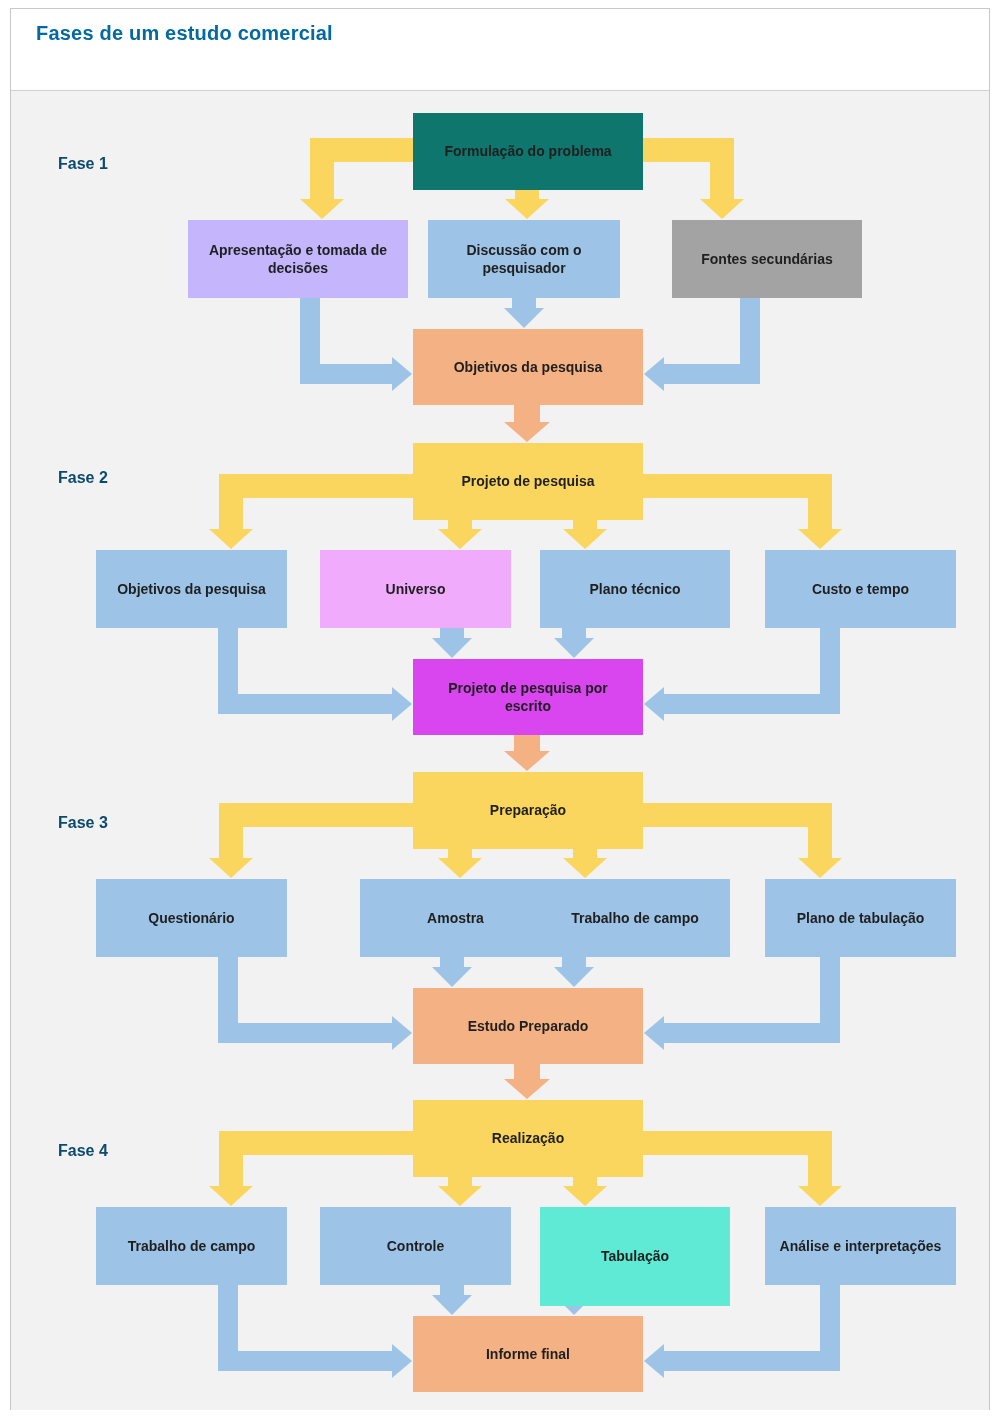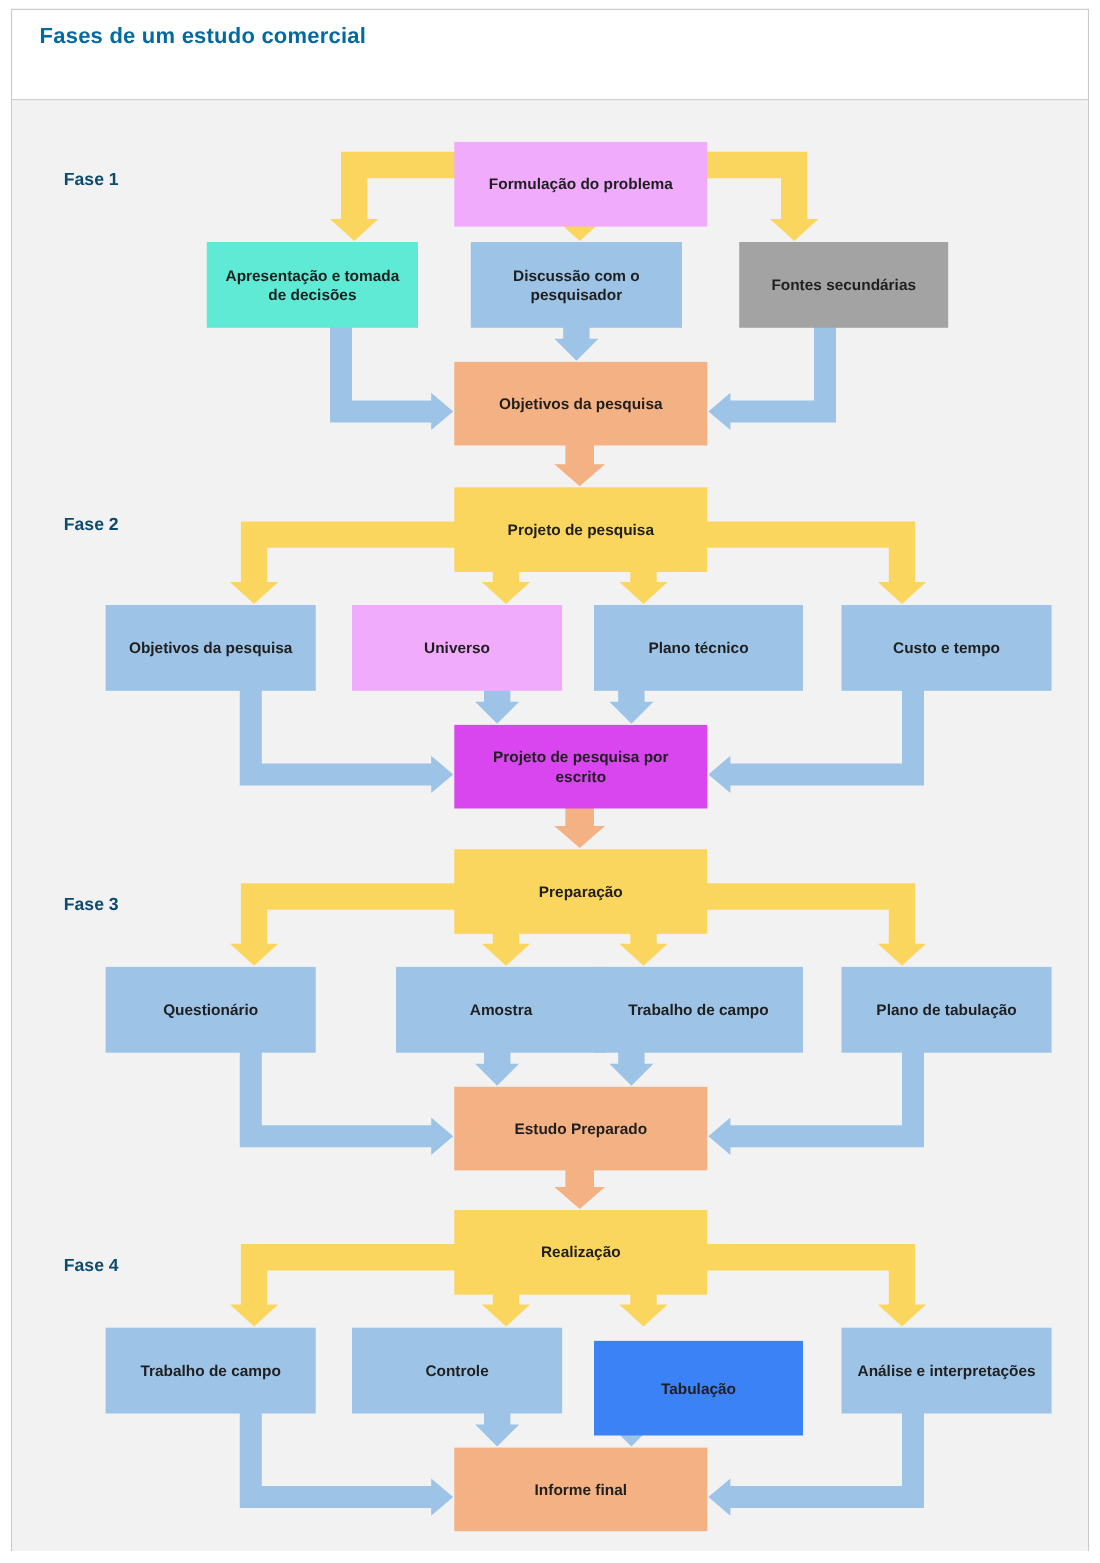--- a/index.html
+++ b/index.html
@@ -68,22 +68,22 @@
     <path d="M631,1131 L832,1131 L832,1186 L842,1186 L820,1206 L798,1186 L808,1186 L808,1155 L631,1155 Z" fill="#FBD65E"></path>
     <path d="M448,1175 L472,1175 L472,1186 L482,1186 L460,1206 L438,1186 L448,1186 Z" fill="#FBD65E"></path>
     <path d="M573,1175 L597,1175 L597,1186 L607,1186 L585,1206 L563,1186 L573,1186 Z" fill="#FBD65E"></path>
     <path d="M440,1283 L464,1283 L464,1295 L472,1295 L452,1315 L432,1295 L440,1295 Z" fill="#9DC3E6"></path>
     <path d="M562,1283 L586,1283 L586,1295 L594,1295 L574,1315 L554,1295 L562,1295 Z" fill="#9DC3E6"></path>
     <path d="M218,1283 L238,1283 L238,1351 L392,1351 L392,1344 L412,1361 L392,1378 L392,1371 L218,1371 Z" fill="#9DC3E6"></path>
     <path d="M820,1283 L840,1283 L840,1371 L664,1371 L664,1378 L644,1361 L664,1344 L664,1351 L820,1351 Z" fill="#9DC3E6"></path>
   </svg>
 <div id="boxes">
     <div class="phase-label" style="left: 58px; top: 155px;">Fase 1</div>
-    <div class="box source" style="left: 413px; top: 113px; width: 230px; height: 77px; background: #f0abfc; margin-top: 16px;">Formulação do problema</div>
-    <div class="box activity" style="left: 188px; top: 220px; width: 192px; height: 78px; background: #5eead4;">Apresentação e tomada de decisões</div>
+    <div class="box source" style="left: 413px; top: 113px; width: 230px; height: 77px; background: #0f766e;">Formulação do problema</div>
+    <div class="box activity" style="left: 188px; top: 220px; width: 220px; height: 78px; background: #c4b5fd;">Apresentação e tomada de decisões</div>
     <div class="box activity" style="left: 428px; top: 220px; width: 192px; height: 78px; background: rgb(157, 195, 230);">Discussão com o pesquisador</div>
     <div class="box activity" style="left: 672px; top: 220px; width: 190px; height: 78px; background: #a3a3a3;">Fontes secundárias</div>
     <div class="box result" style="left: 413px; top: 329px; width: 230px; height: 76px; background: rgb(244, 177, 131);">Objetivos da pesquisa</div>
     <div class="phase-label" style="left: 58px; top: 469px;">Fase 2</div>
     <div class="box source" style="left: 413px; top: 443px; width: 230px; height: 77px; background: rgb(251, 214, 94);">Projeto de pesquisa</div>
     <div class="box activity" style="left: 96px; top: 550px; width: 191px; height: 78px; background: rgb(157, 195, 230);">Objetivos da pesquisa</div>
     <div class="box activity" style="left: 320px; top: 550px; width: 191px; height: 78px; background: #f0abfc;">Universo</div>
     <div class="box activity" style="left: 540px; top: 550px; width: 190px; height: 78px; background: rgb(157, 195, 230);">Plano técnico</div>
     <div class="box activity" style="left: 765px; top: 550px; width: 191px; height: 78px; background: rgb(157, 195, 230);">Custo e tempo</div>
     <div class="box result" style="left: 413px; top: 659px; width: 230px; height: 76px; background: #d946ef;">Projeto de pesquisa por escrito</div>
@@ -91,16 +91,16 @@
     <div class="box source" style="left: 413px; top: 772px; width: 230px; height: 77px; background: rgb(251, 214, 94);">Preparação</div>
     <div class="box activity" style="left: 96px; top: 879px; width: 191px; height: 78px; background: rgb(157, 195, 230);">Questionário</div>
     <div class="box activity" style="left: 320px; top: 879px; width: 191px; height: 78px; background: rgb(157, 195, 230); margin-left: 40px;">Amostra</div>
     <div class="box activity" style="left: 540px; top: 879px; width: 190px; height: 78px; background: rgb(157, 195, 230);">Trabalho de campo</div>
     <div class="box activity" style="left: 765px; top: 879px; width: 191px; height: 78px; background: rgb(157, 195, 230);">Plano de tabulação</div>
     <div class="box result" style="left: 413px; top: 988px; width: 230px; height: 76px; background: rgb(244, 177, 131);">Estudo Preparado</div>
     <div class="phase-label" style="left: 58px; top: 1142px;">Fase 4</div>
     <div class="box source" style="left: 413px; top: 1100px; width: 230px; height: 77px; background: rgb(251, 214, 94);">Realização</div>
     <div class="box activity" style="left: 96px; top: 1207px; width: 191px; height: 78px; background: rgb(157, 195, 230);">Trabalho de campo</div>
     <div class="box activity" style="left: 320px; top: 1207px; width: 191px; height: 78px; background: rgb(157, 195, 230);">Controle</div>
-    <div class="box activity" style="left: 540px; top: 1207px; width: 190px; height: 86px; background: #3b82f6; margin-top: 12px;">Tabulação</div>
+    <div class="box activity" style="left: 540px; top: 1207px; width: 190px; height: 99px; background: #5eead4;">Tabulação</div>
     <div class="box activity" style="left: 765px; top: 1207px; width: 191px; height: 78px; background: rgb(157, 195, 230);">Análise e interpretações</div>
     <div class="box result" style="left: 413px; top: 1316px; width: 230px; height: 76px; background: rgb(244, 177, 131);">Informe final</div>
   </div>
 
 </body></html>

